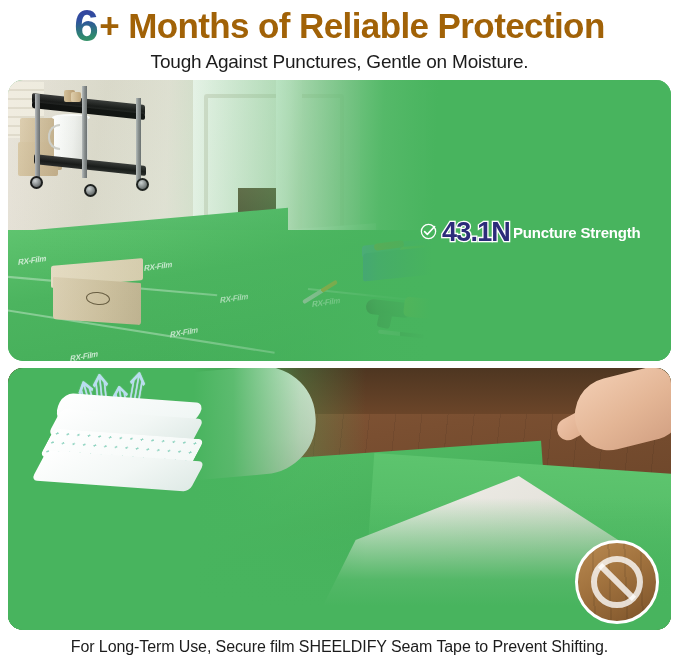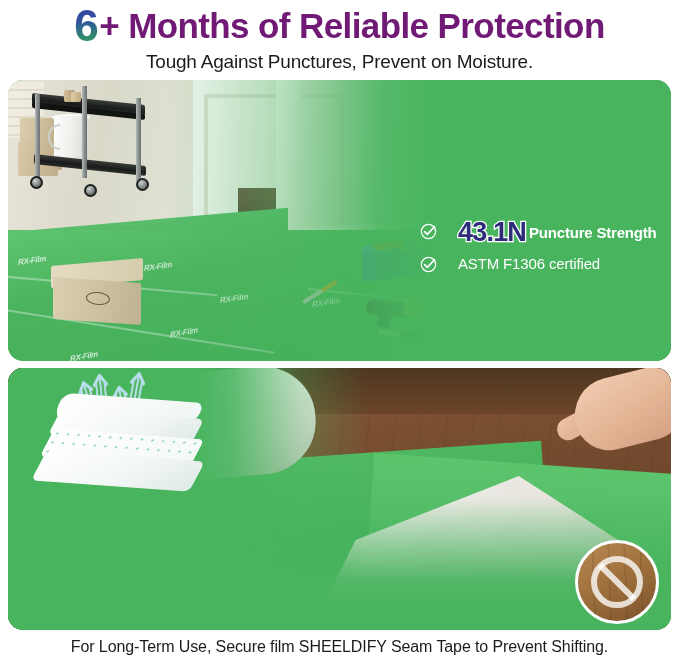--- a/index.html
+++ b/index.html
@@ -33,21 +33,21 @@
     font-weight: bold;
     background: linear-gradient(175deg, #3a3a9c 0%, #2f4fa0 38%, #2f8a6e 72%, #3ea257 100%);
     -webkit-background-clip: text;
     background-clip: text;
     color: transparent;
     -webkit-text-fill-color: transparent;
     vertical-align: -3px;
     padding-right: 1px;
   }
 
-  #headline-rest { color: #701a75; }
+  #headline-rest { color: #a16207; }
 
   #subhead {
     font-size: 19px;
     color: #1c1c1c;
     letter-spacing: -0.2px;
     margin-top: 3px;
   }
 
   
   .panel {
@@ -405,21 +405,21 @@
   .breath-arrow.a3 { left: 78px; top: 10px; transform: rotate(-8deg)  scaleY(1.3); }
   .breath-arrow.a4 { left: 94px; top: -2px; transform: rotate(10deg)  scaleY(1.5); }
 
   
   .feature-list { position: absolute; z-index: 5; }
   #features-puncture { left: 412px; top: 140px; width: 250px; }
 
   .feature-row {
     display: flex;
     align-items: flex-start;
-    gap: 21px;
+    gap: 5px;
     margin-bottom: 8px;
   }
 
   .check-icon {
     flex: 0 0 auto;
     width: 17px; height: 17px;
     margin-top: 3px;
   }
   .feature-text {
     color: #ffffff;
@@ -487,21 +487,21 @@
     letter-spacing: -0.1px;
   }
 </style>
 </head>
 <body>
 
 <div id="header">
   <div id="headline">
     <span id="headline-number">6</span><span id="headline-rest">+ Months of Reliable Protection</span>
   </div>
-  <div id="subhead">Tough Against Punctures, Prevent on Moisture.</div>
+  <div id="subhead">Tough Against Punctures, Gentle on Moisture.</div>
 </div>
 
 <div class="panel" id="panel-puncture">
 
   <div class="photo" id="photo-room">
     <div class="room-wall-left"></div>
     <div class="wall-panels-left"></div>
     <div class="room-wall-panel"></div>
     <div class="room-wall-molding"></div>
     <div class="room-dark-gap"></div>
@@ -571,29 +571,20 @@
     <div class="feature-row">
       <span class="check-icon">
         <svg viewBox="0 0 20 20" width="17" height="17">
           <circle cx="10" cy="10" r="8.4" fill="none" stroke="#ffffff" stroke-width="1.5"></circle>
           <path d="M5.4 10.2 L8.6 13.4 L17.2 4.2" fill="none" stroke="#ffffff" stroke-width="1.9" stroke-linecap="round" stroke-linejoin="round"></path>
         </svg>
       </span>
       <span class="feature-text big-row"><span class="stat-number">43.1N</span><span class="stat-unit">Puncture Strength</span></span>
     </div>
 
-    <div class="feature-row">
-      <span class="check-icon">
-        <svg viewBox="0 0 20 20" width="17" height="17">
-          <circle cx="10" cy="10" r="8.4" fill="none" stroke="#ffffff" stroke-width="1.5"></circle>
-          <path d="M5.4 10.2 L8.6 13.4 L17.2 4.2" fill="none" stroke="#ffffff" stroke-width="1.9" stroke-linecap="round" stroke-linejoin="round"></path>
-        </svg>
-      </span>
-      <span class="feature-text">ASTM F1306 certified</span>
-    </div>
 
 
   </div>
 </div>
 
 <div class="panel" id="panel-moisture">
 
   <div class="photo" id="photo-mat">
     <div class="mat-wood"></div>
     <div class="mat-wood-dark"></div>

